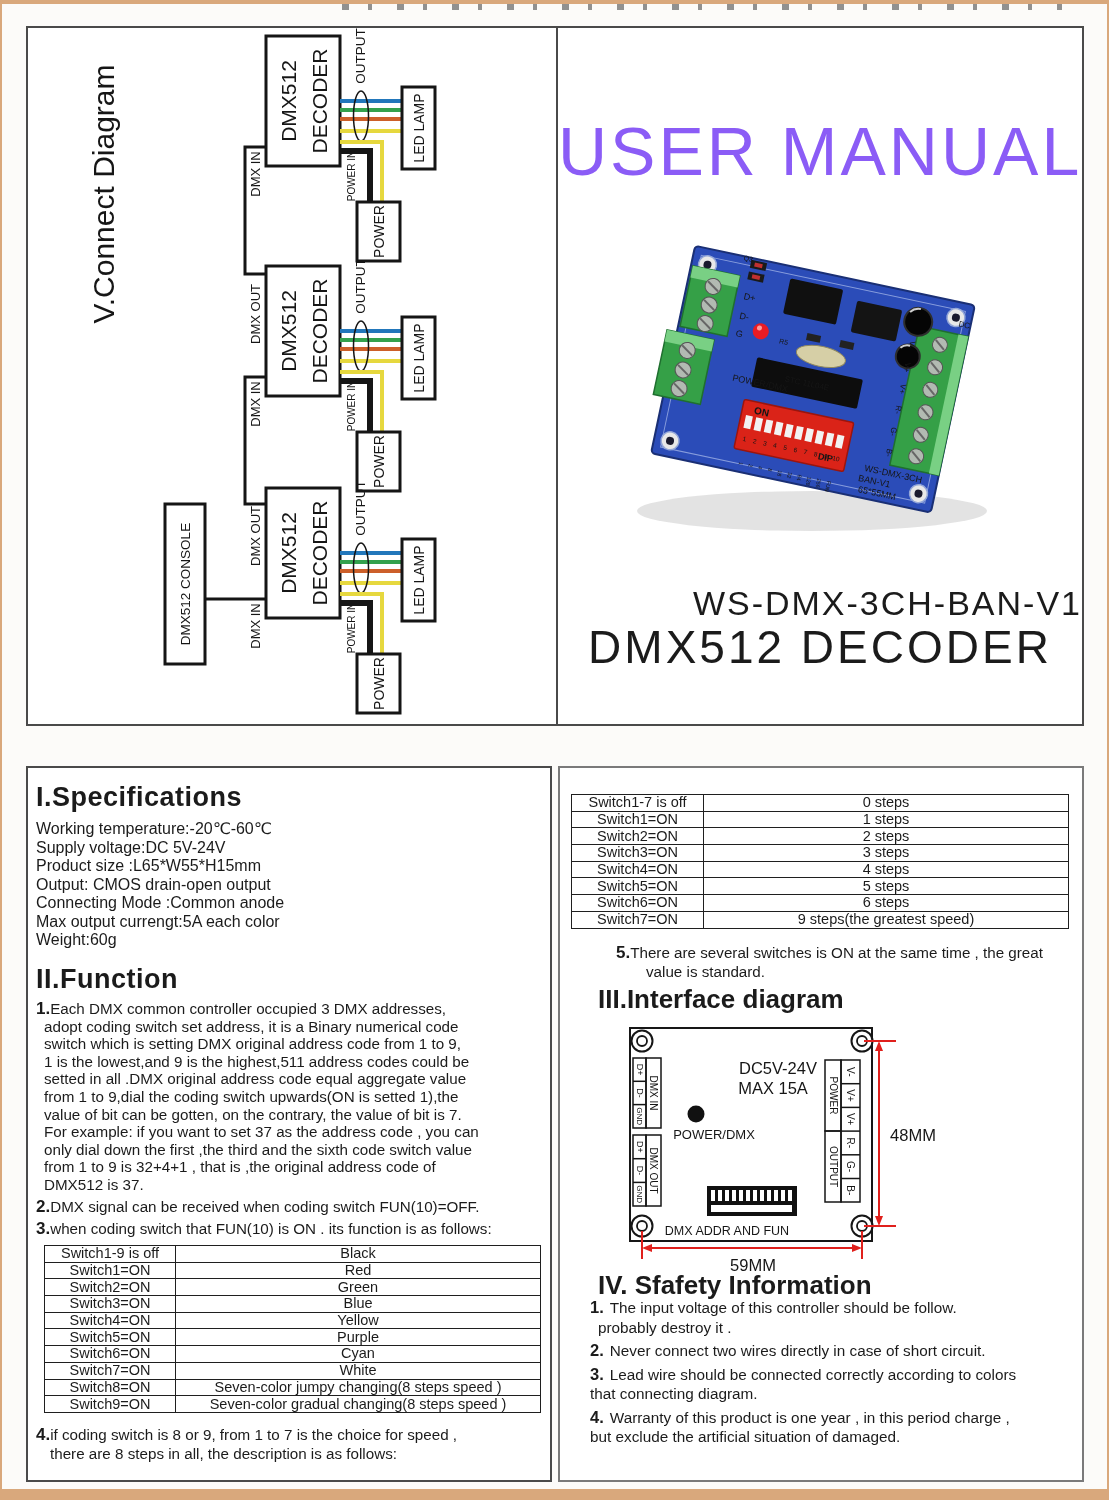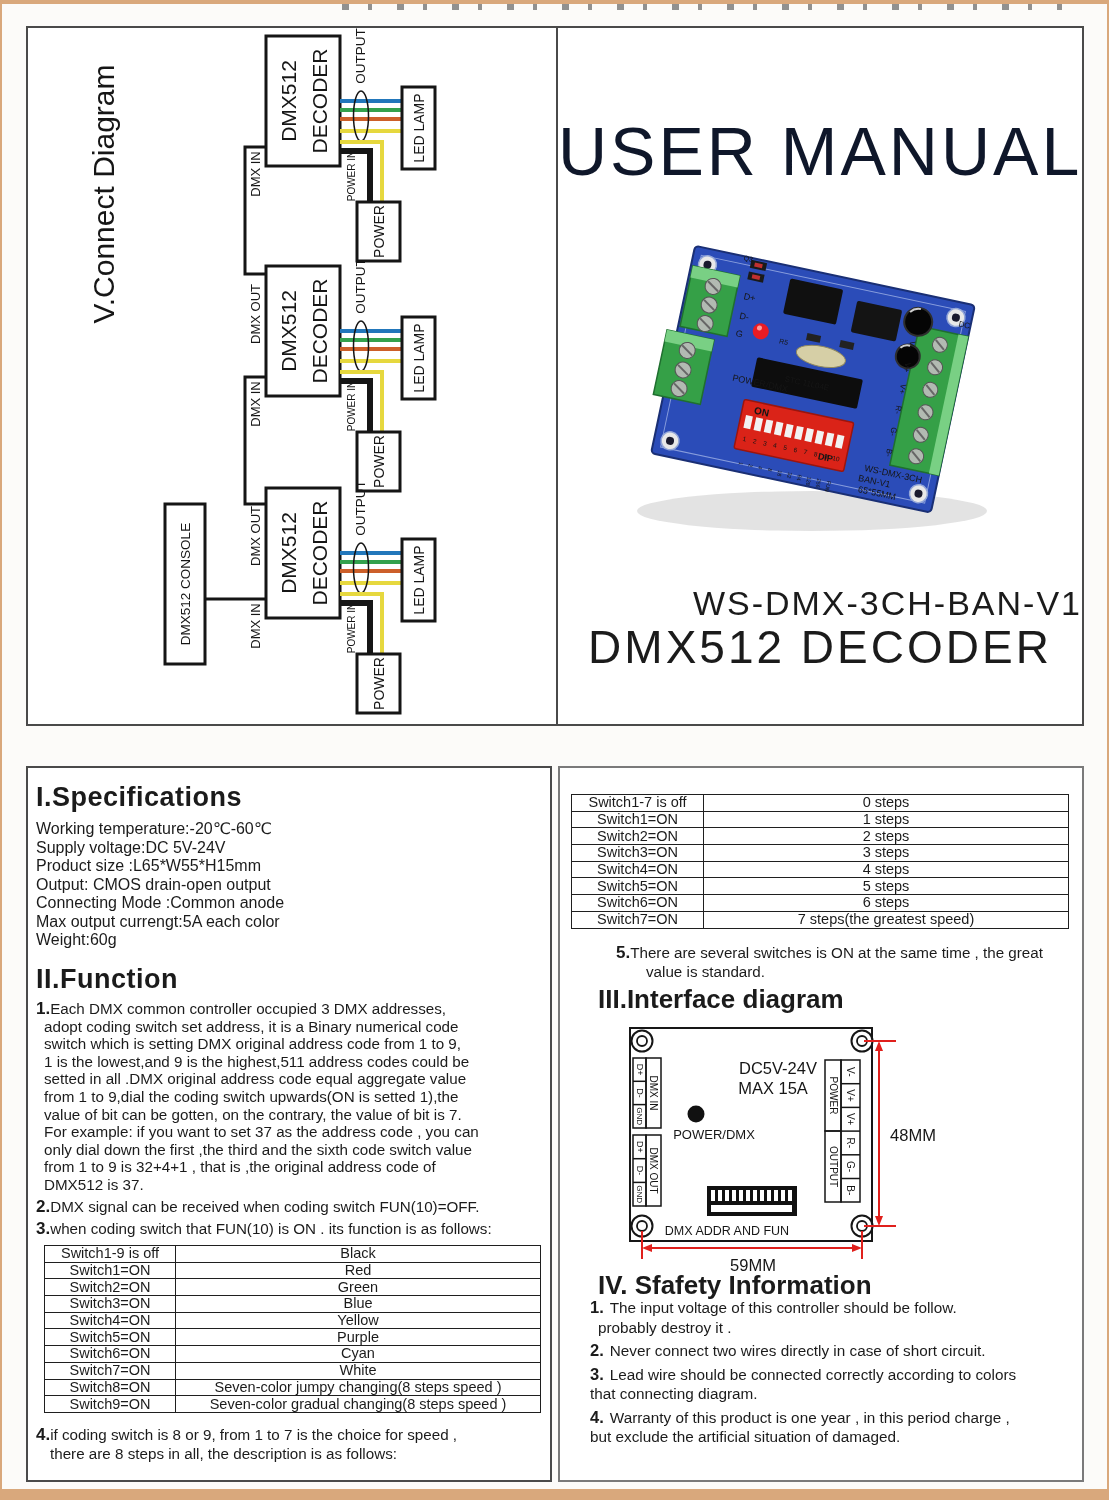--- a/index.html
+++ b/index.html
@@ -17,21 +17,21 @@
     background:repeating-linear-gradient(90deg,#3a3a3a 0 7px,transparent 7px 26px,#3a3a3a 26px 30px,transparent 30px 55px);}
   .box{position:absolute;background:#ffffff;box-sizing:border-box;}
   .top-box{left:24px;top:22px;width:1058px;height:700px;border:2px solid #4a4a4a;}
   .v-divider{position:absolute;left:528px;top:0;bottom:0;width:2px;background:#4a4a4a;}
   .bl-box{left:24px;top:762px;width:526px;height:716px;border:2px solid #4a4a4a;}
   .br-box{left:556px;top:762px;width:526px;height:716px;border:2px solid #7a7a7a;}
   svg text{font-family:"Liberation Sans","DejaVu Sans",sans-serif;fill:#161616;}
   .connect-svg{position:absolute;left:2px;top:0px;}
   .right-area{position:absolute;left:530px;top:0;width:524px;height:696px;}
   .um-title{position:absolute;left:0;top:84px;width:100%;text-align:center;
-    font-size:68px;letter-spacing:3px;color:#0f172a;white-space:nowrap;}
+    font-size:68px;letter-spacing:3px;color:#8b5cf6;white-space:nowrap;}
   .pcb-svg{position:absolute;left:44px;top:181px;}
   .model-line{position:absolute;left:0;top:556px;width:100%;text-align:right;
     font-size:34px;letter-spacing:2px;white-space:nowrap;}
   .product-line{position:absolute;left:0;top:592px;width:100%;text-align:center;
     font-size:46px;letter-spacing:3px;white-space:nowrap;}
   .h-big{position:absolute;font-weight:bold;font-size:27px;white-space:nowrap;letter-spacing:0.5px;}
   .spec-lines{position:absolute;left:8px;top:52px;font-size:16px;line-height:18.5px;white-space:nowrap;}
   .para{position:absolute;font-size:15.2px;line-height:17.6px;white-space:nowrap;}
   .para .num{font-weight:bold;font-size:17px;}
   .para .cont{padding-left:8px;display:block;}
@@ -394,21 +394,21 @@
       <tr>
             <td>Switch5=ON</td>
             <td>5 steps</td>
           </tr>
       <tr>
             <td>Switch6=ON</td>
             <td>6 steps</td>
           </tr>
       <tr>
             <td>Switch7=ON</td>
-            <td>7 steps(the greatest speed)</td>
+            <td>9 steps(the greatest speed)</td>
           </tr>
     </tbody>
       </table>
 
     <div class="note5">
       <div><span class="num">5.</span><span>There are several switches is ON at the same time , the great</span></div>
       <span class="cont">value is standard.</span>
     </div>
 
     <div class="h-mid" style="left:38px;top:216px;">III.Interface diagram</div>

